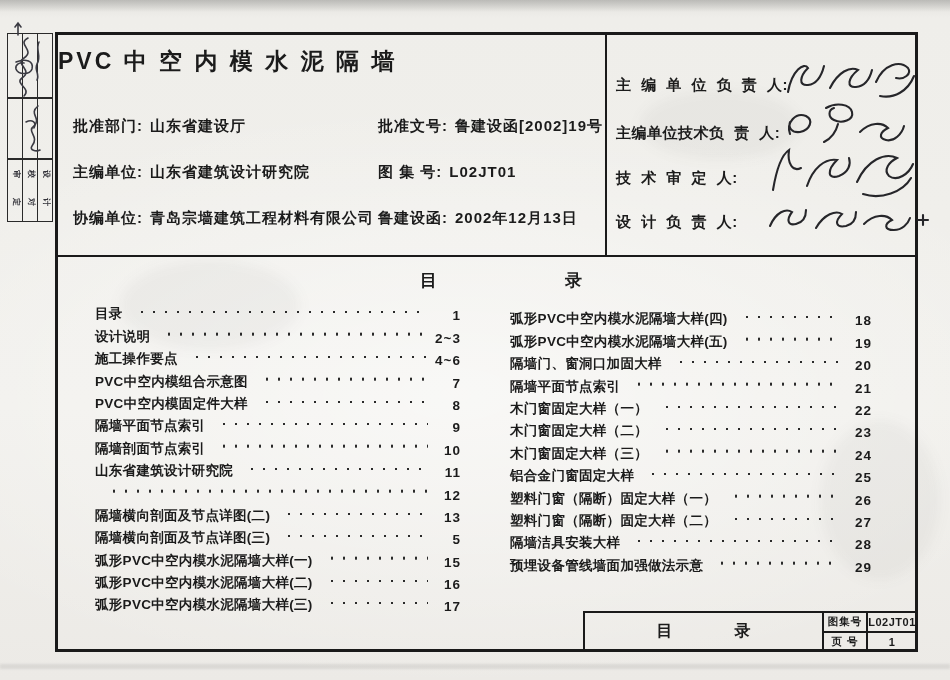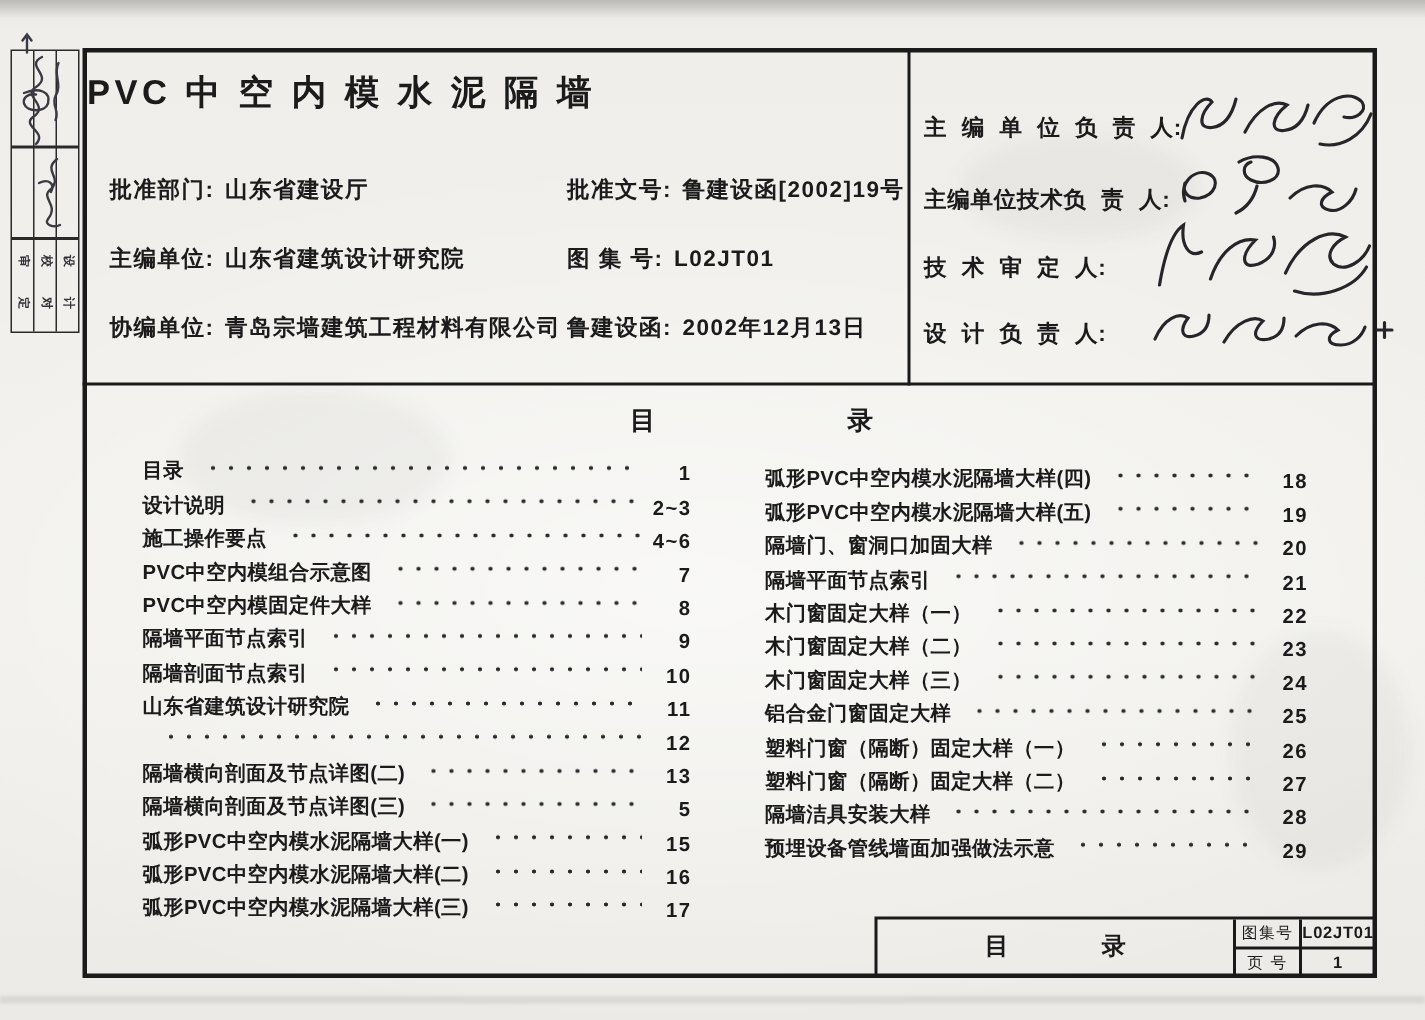--- a/index.html
+++ b/index.html
@@ -31,21 +31,21 @@
   .toc-item { display:flex; align-items:flex-end; height:22.4px; white-space:nowrap; }
   .toc-leader { flex:1; min-width:12px; height:100%; margin:0 5px 0 9px;
     background-image:radial-gradient(circle, #2a2a2a 1.15px, transparent 1.5px);
     background-size:12px 100%; background-position:4px 54%; background-repeat:repeat-x; }
   .toc-page { flex:none; min-width:28px; text-align:right; letter-spacing:1px; }
   
   .footer-block { left:583px; top:611px; width:335px; height:41px; border:2px solid #1a1a1a; }
   .fb-line { position:absolute; background:#1a1a1a; }
   .fb-cell { position:absolute; display:flex; align-items:center; justify-content:center; }
   .fb-title { left:0; top:0; width:237px; height:37px; gap:62px; font-size:16px; font-weight:700; }
-  .fb-small { font-size:10.5px; font-weight:400; letter-spacing:1px; }
+  .fb-small { font-size:10.5px; font-weight:700; letter-spacing:1px; }
   .fb-val { font-size:11px; font-weight:700; letter-spacing:.5px; }
   
   .strip { left:7px; top:33px; width:46px; height:189px; border:1.5px solid #2a2a2a; }
   .strip-line { position:absolute; background:#2a2a2a; }
   .strip-char { position:absolute; width:13px; text-align:center; font-size:8px;
     font-weight:700; color:#33333a; transform:rotate(90deg); line-height:1; }
   .scribble path { fill:none; stroke:#3a3a42; stroke-width:1.6; stroke-linecap:round; }
   .noise { position:absolute; background:rgba(60,60,60,.045); filter:blur(6px); border-radius:50%; }
   .band-top { left:0; top:0; width:950px; height:12px;
     background:linear-gradient(180deg, rgba(110,110,108,.35), rgba(110,110,108,0)); }

